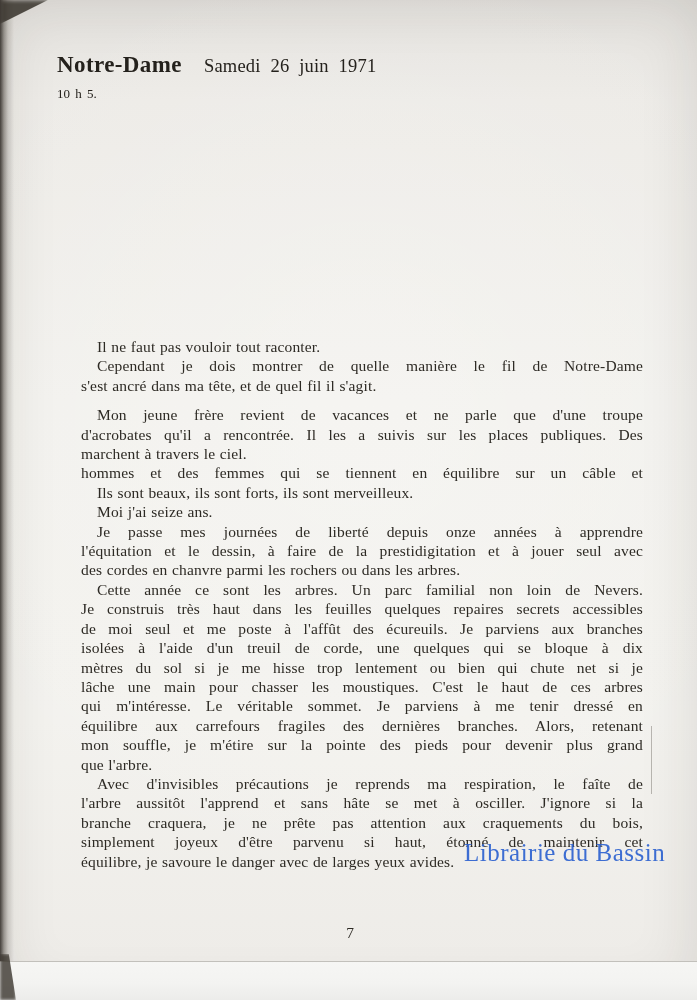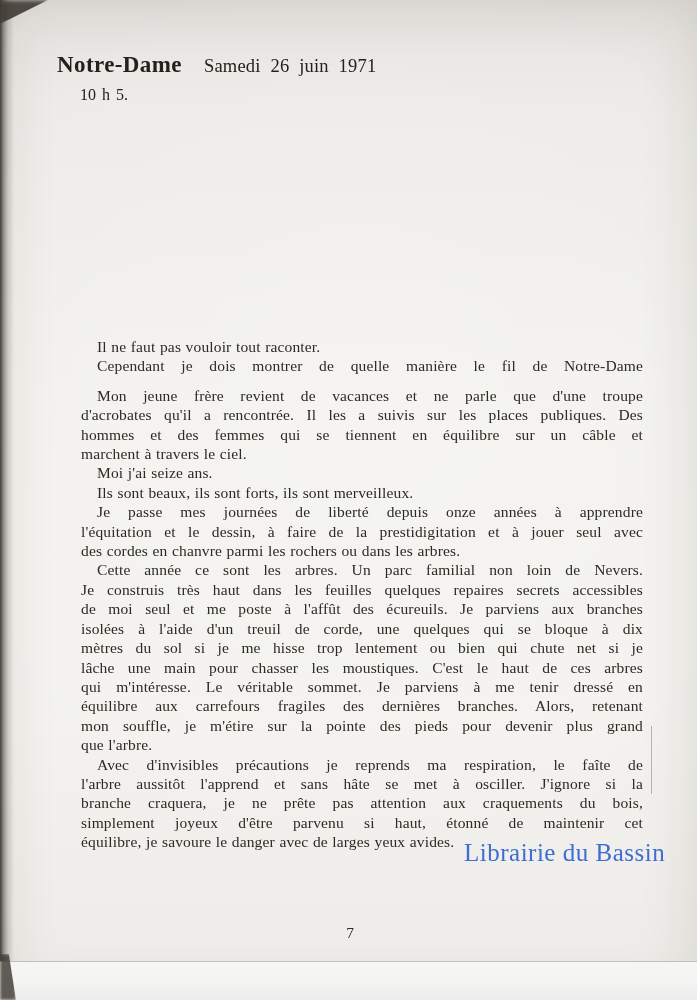--- a/index.html
+++ b/index.html
@@ -74,23 +74,22 @@
     letter-spacing: 0.4px;
   }
   .chapter-date {
     font-size: 18.5px;
     margin-left: 22px;
     word-spacing: 5px;
     letter-spacing: 0.2px;
   }
   .chapter-time {
     margin-top: 8px;
-    font-size: 16px;
+    font-size: 13px;
     word-spacing: 2px;
-    margin-left: 23px;
   }
   .body-text {
     position: absolute;
     left: 57px; top: 337px;
     width: 586px;
     color: #2d2a24;
     font-size: 15.5px;
     line-height: 19.4px;
     letter-spacing: 0.15px;
     word-spacing: 0.5px;
@@ -134,32 +133,33 @@
     <span class="chapter-title">Notre-Dame</span><span class="chapter-date">Samedi 26 juin 1971</span>
     <div class="chapter-time">10 h 5.</div>
   </div>
 
   <div class="body-text" id="paragraphs">
       <div class="para">
         <div class="line first last">Il ne faut pas vouloir tout raconter.</div>
       </div>
       <div class="para">
         <div class="line first">Cependant je dois montrer de quelle manière le fil de Notre-Dame</div>
+        <div class="line last">s'est ancré dans ma tête, et de quel fil il s'agit.</div>
       </div>
       <div class="para spaced">
         <div class="line first">Mon jeune frère revient de vacances et ne parle que d'une troupe</div>
         <div class="line">d'acrobates qu'il a rencontrée. Il les a suivis sur les places publiques. Des</div>
+        <div class="line last">marchent à travers le ciel.</div>
         <div class="line">hommes et des femmes qui se tiennent en équilibre sur un câble et</div>
-        <div class="line last">marchent à travers le ciel.</div>
+      </div>
+      <div class="para">
+        <div class="line first last">Ils sont beaux, ils sont forts, ils sont merveilleux.</div>
       </div>
       <div class="para">
         <div class="line first last">Moi j'ai seize ans.</div>
-      </div>
-      <div class="para">
-        <div class="line first last">Ils sont beaux, ils sont forts, ils sont merveilleux.</div>
       </div>
       <div class="para">
         <div class="line first">Je passe mes journées de liberté depuis onze années à apprendre</div>
         <div class="line">l'équitation et le dessin, à faire de la prestidigitation et à jouer seul avec</div>
         <div class="line last">des cordes en chanvre parmi les rochers ou dans les arbres.</div>
       </div>
       <div class="para">
         <div class="line first">Cette année ce sont les arbres. Un parc familial non loin de Nevers.</div>
         <div class="line">Je construis très haut dans les feuilles quelques repaires secrets accessibles</div>
         <div class="line">de moi seul et me poste à l'affût des écureuils. Je parviens aux branches</div>

